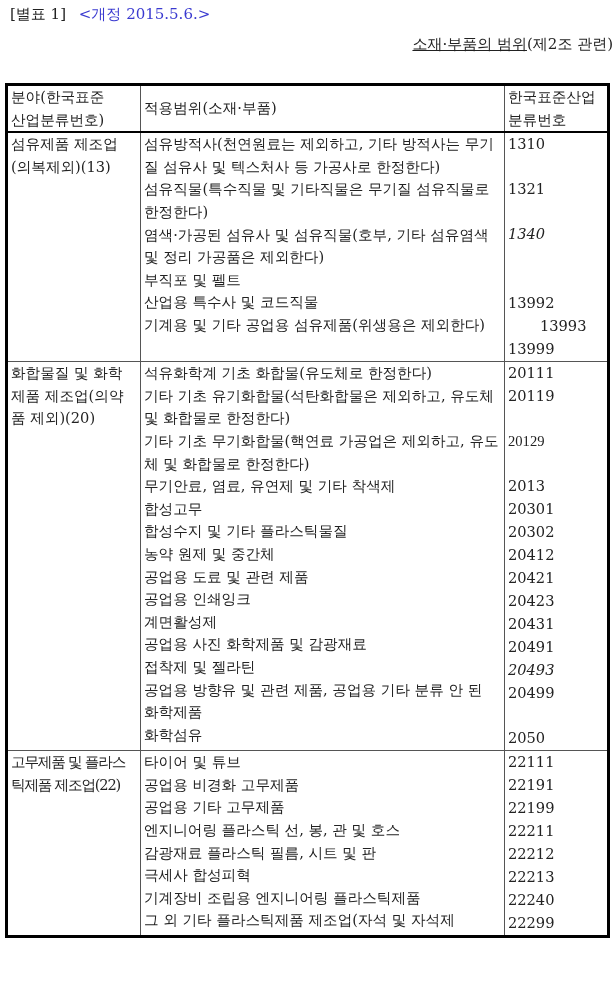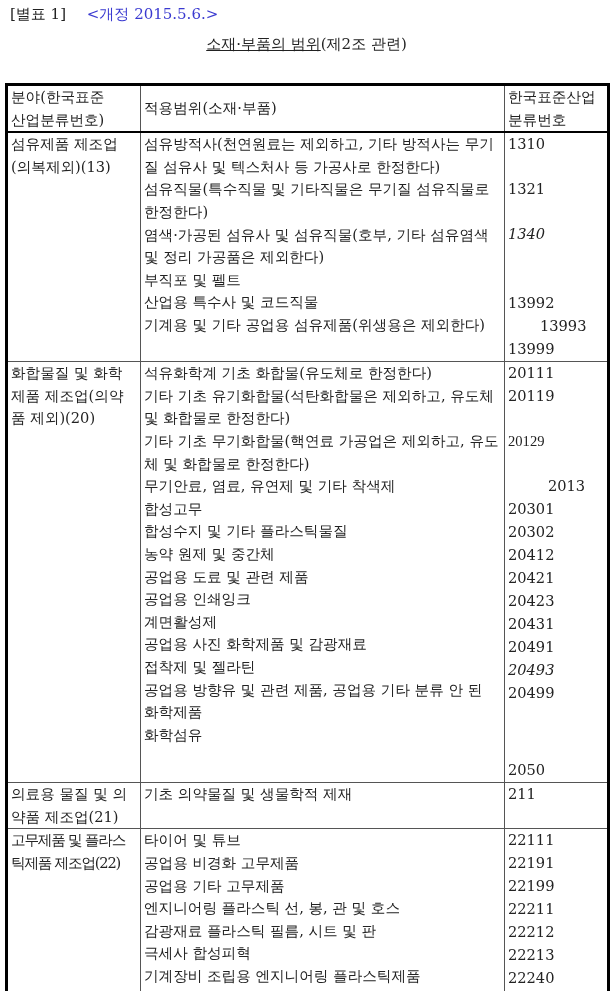--- a/index.html
+++ b/index.html
@@ -5,23 +5,23 @@
     html, body { margin: 0; padding: 0; background: #ffffff; }
     body {
       width: 613px; height: 991px; overflow: hidden; position: relative;
       font-family: "DejaVu Serif", "Liberation Serif", serif;
       color: #222; font-size: 15px;
     }
     .header-line {
       position: absolute; left: 10px; top: 4px;
       font-size: 15px; line-height: 20px; color: #222;
     }
-    .header-line .amend { color: #3a3ad0; margin-left: 16px; }
+    .header-line .amend { color: #3a3ad0; margin-left: 8px; }
     .title {
-      position: absolute; left: 0; top: 34px; width: 613px; text-align: center;
+      position: absolute; left: 0; top: 34px; width: 613px; text-align: right;
       font-size: 15px; line-height: 20px;
     }
     .title .u { text-decoration: underline; }
     table.main {
       position: absolute; left: 5px; top: 83px; width: 602px;
       border-collapse: collapse; table-layout: fixed;
       border: 3px solid #000;
       font-size: 14.6px; line-height: 22.6px;
     }
     table.main col.c1 { width: 134px; }
@@ -105,40 +105,31 @@
           <div>계면활성제</div>
           <div>공업용 사진 화학제품 및 감광재료</div>
           <div>접착제 및 젤라틴</div>
           <div>공업용 방향유 및 관련 제품, 공업용 기타 분류 안 된 화학제품</div>
           <div>화학섬유</div>
         </td>
         <td class="code">
           <div style="height: 23px;">20111</div>
           <div style="height: 45px;">20119</div>
           <div style="height: 45px; font-family: Liberation Serif, serif;">20129</div>
-          <div style="height: 23px; margin-left: 40px;">2013</div>
+          <div style="height: 23px;">2013</div>
           <div style="height: 23px;">20301</div>
           <div style="height: 23px;">20302</div>
           <div style="height: 23px;">20412</div>
           <div style="height: 23px;">20421</div>
           <div style="height: 23px;">20423</div>
           <div style="height: 23px;">20431</div>
           <div style="height: 23px;">20491</div>
           <div style="height: 23px; font-style: italic;">20493</div>
           <div style="height: 45px;">20499</div>
-          <div style="height: 23px; margin-top: 32px;">2050</div>
-        </td>
-      </tr>
-      <tr class="groupstart">
-        <td>의료용 물질 및 의약품 제조업(21)</td>
-        <td>
-          <div>기초 의약물질 및 생물학적 제재</div>
-        </td>
-        <td class="code">
-          <div style="height: 23px;">211</div>
+          <div style="height: 23px;">2050</div>
         </td>
       </tr>
       <tr class="groupstart">
         <td class="compact">고무제품 및 플라스틱제품 제조업(22)</td>
         <td>
           <div>타이어 및 튜브</div>
           <div>공업용 비경화 고무제품</div>
           <div>공업용 기타 고무제품</div>
           <div>엔지니어링 플라스틱 선, 봉, 관 및 호스</div>
           <div>감광재료 플라스틱 필름, 시트 및 판</div>

